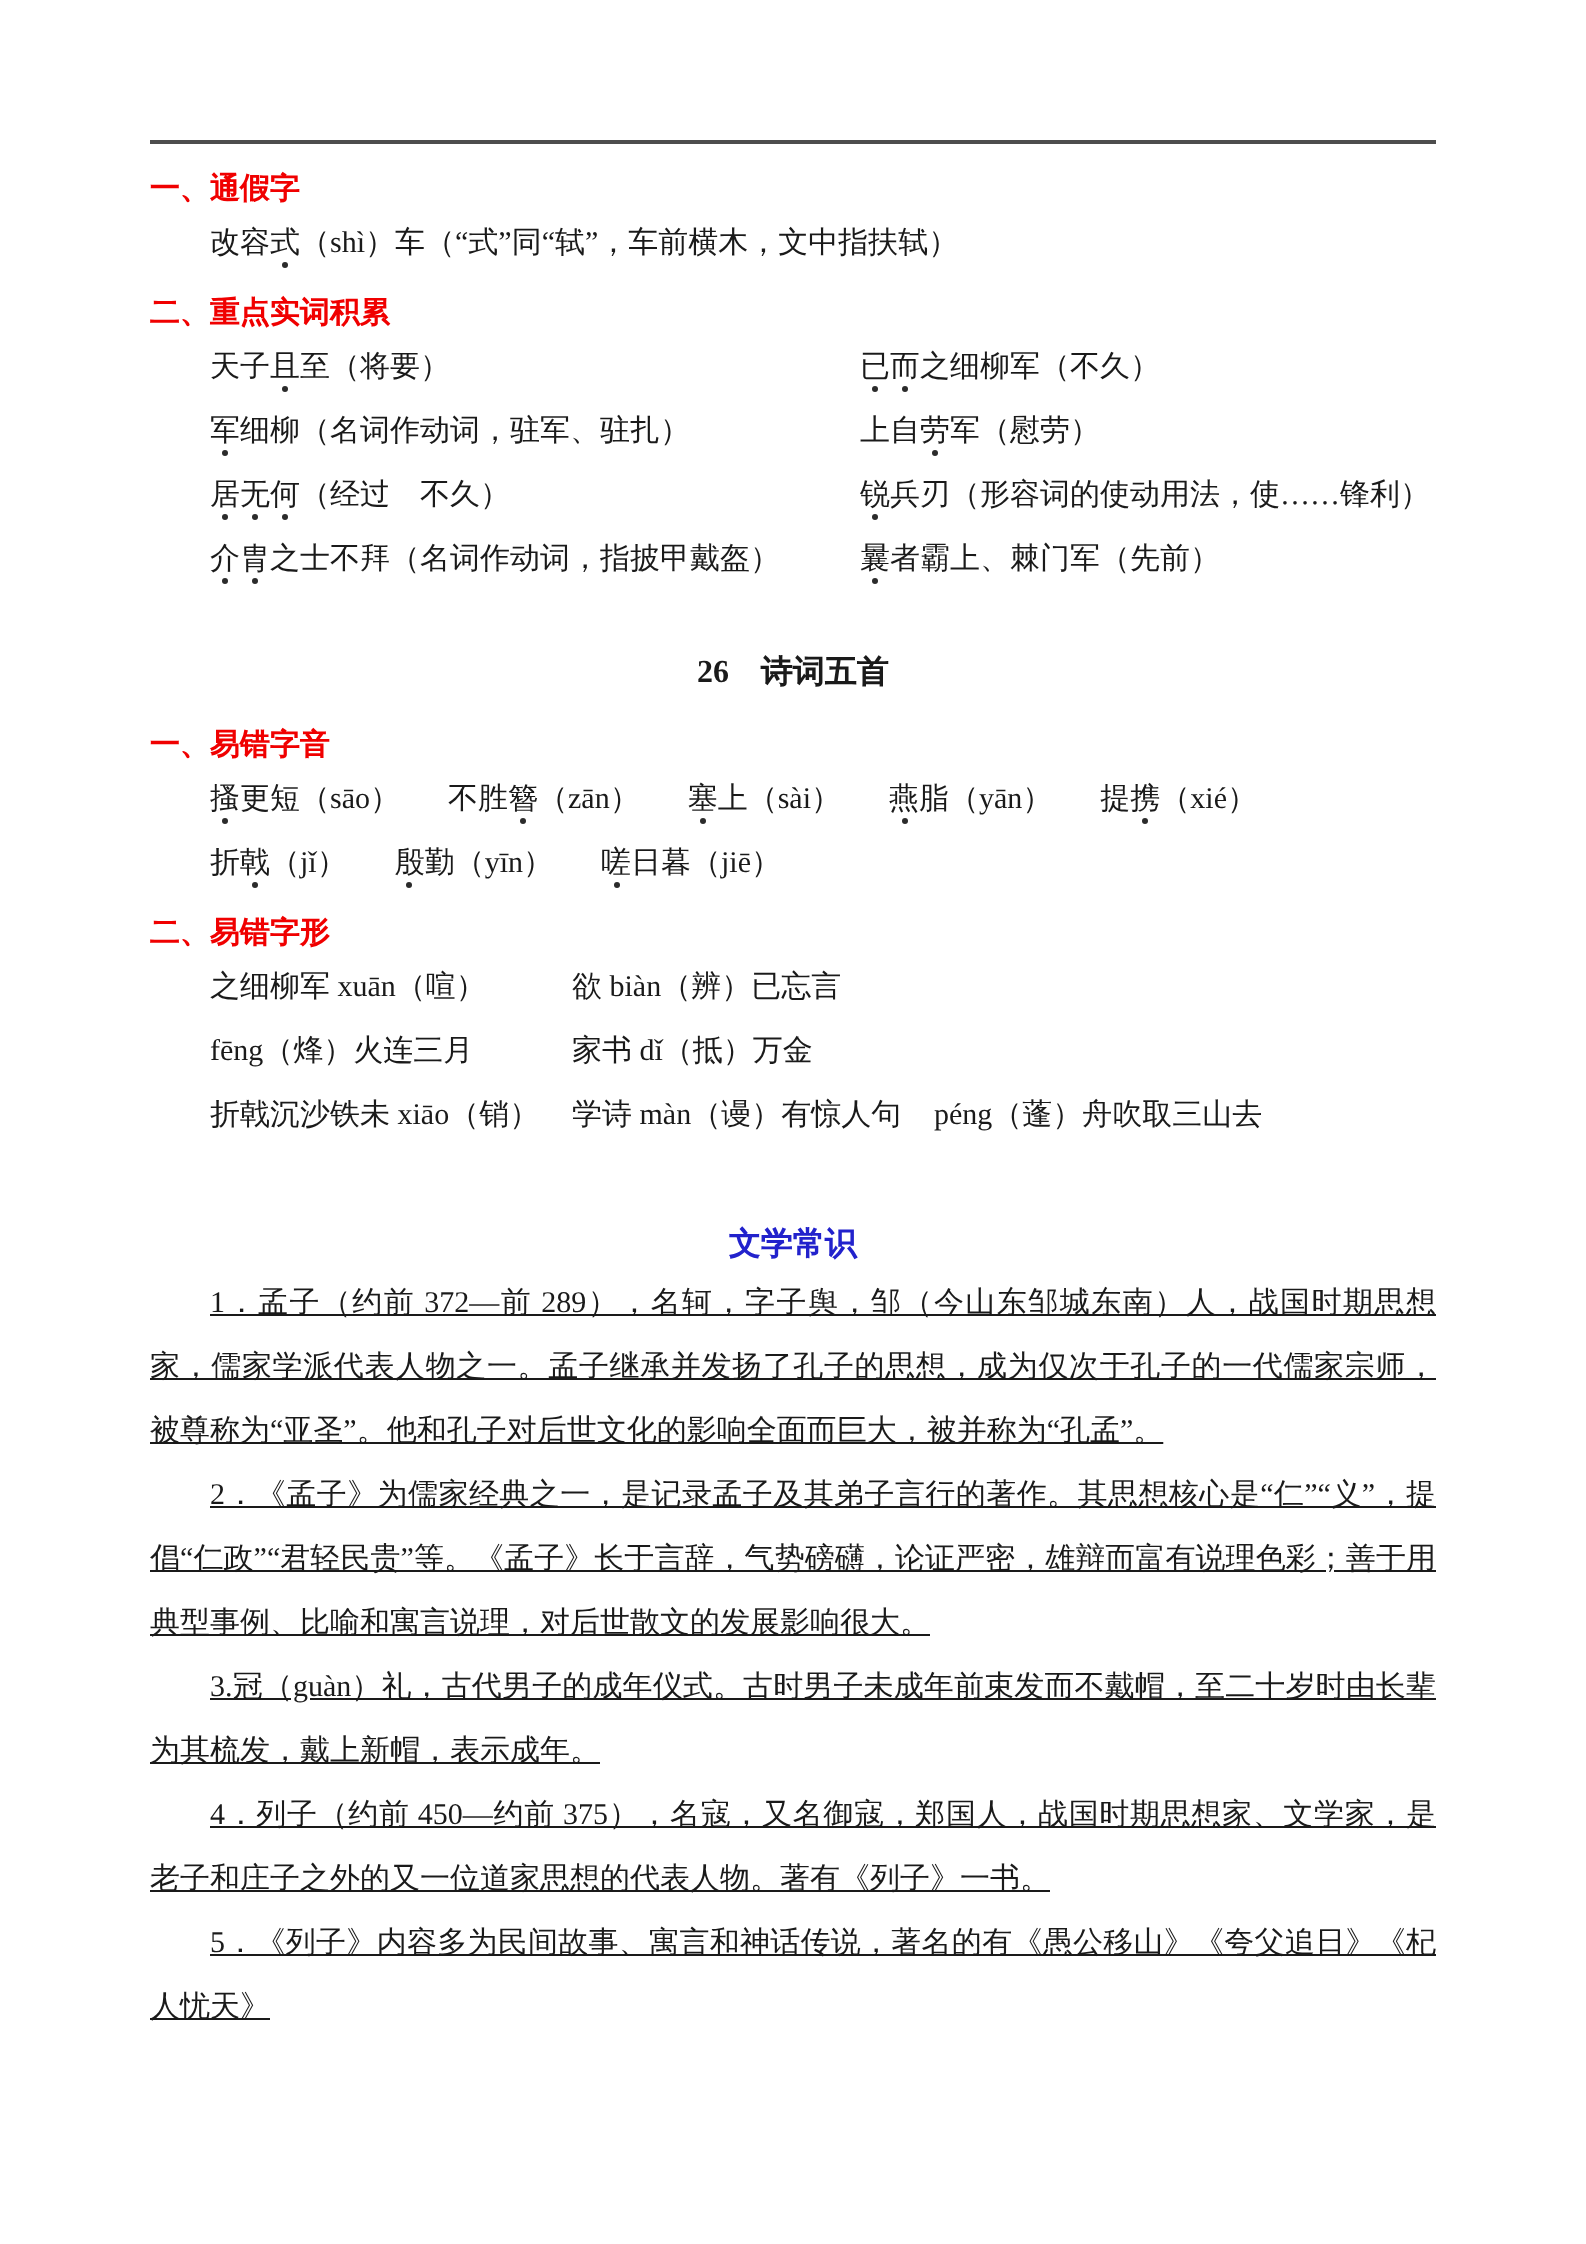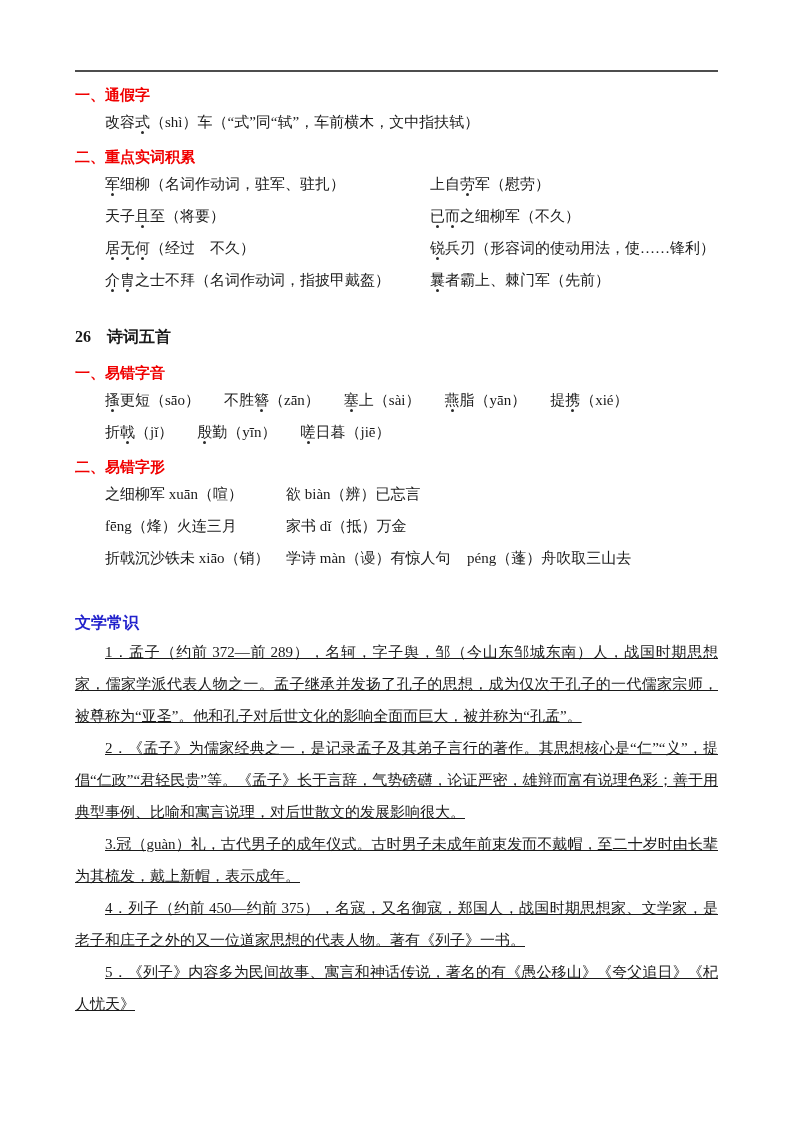--- a/index.html
+++ b/index.html
@@ -28,20 +28,21 @@
   }
   h2.sec{
     font-size:15px;
     font-weight:bold;
     color:var(--heading-red);
     margin:12px 0 0 0;
     line-height:22px;
   }
   h2.sec.tight{margin-top:8px;}
   h1.center-title{
+    text-align:center;
     font-size:16px;
     font-weight:bold;
     color:var(--text-black);
     margin:28px 0 0 0;
     line-height:26px;
   }
   h1.center-title.blue{
     color:var(--title-blue);
     margin-top:36px;
   }
@@ -78,26 +79,26 @@
 <div class="page">
 
   <hr class="top-rule">
 
   <h2 class="sec">一、通假字</h2>
   <div class="line"><span>改容</span><span class="em">式</span><span>（shì）车（“式”同“轼”，车前横木，文中指扶轼）</span></div>
 
   <h2 class="sec tight">二、重点实词积累</h2>
   <div class="twocol">
     <div class="twocol-row">
+      <div class="cell-left"><span>天子</span><span class="em">且</span><span>至（将要）</span></div>
+      <div class="cell-right"><span class="em">已</span><span class="em">而</span><span>之细柳军（不久）</span></div>
+    </div>
+    <div class="twocol-row">
       <div class="cell-left"><span class="em">军</span><span>细柳（名词作动词，驻军、驻扎）</span></div>
       <div class="cell-right"><span>上自</span><span class="em">劳</span><span>军（慰劳）</span></div>
-    </div>
-    <div class="twocol-row">
-      <div class="cell-left"><span>天子</span><span class="em">且</span><span>至（将要）</span></div>
-      <div class="cell-right"><span class="em">已</span><span class="em">而</span><span>之细柳军（不久）</span></div>
     </div>
     <div class="twocol-row">
       <div class="cell-left"><span class="em">居</span><span class="em">无</span><span class="em">何</span><span>（经过　不久）</span></div>
       <div class="cell-right"><span class="em">锐</span><span>兵刃（形容词的使动用法，使……锋利）</span></div>
     </div>
     <div class="twocol-row">
       <div class="cell-left"><span class="em">介</span><span class="em">胄</span><span>之士不拜（名词作动词，指披甲戴盔）</span></div>
       <div class="cell-right"><span class="em">曩</span><span>者霸上、棘门军（先前）</span></div>
     </div>
     <div class="twocol-row">

